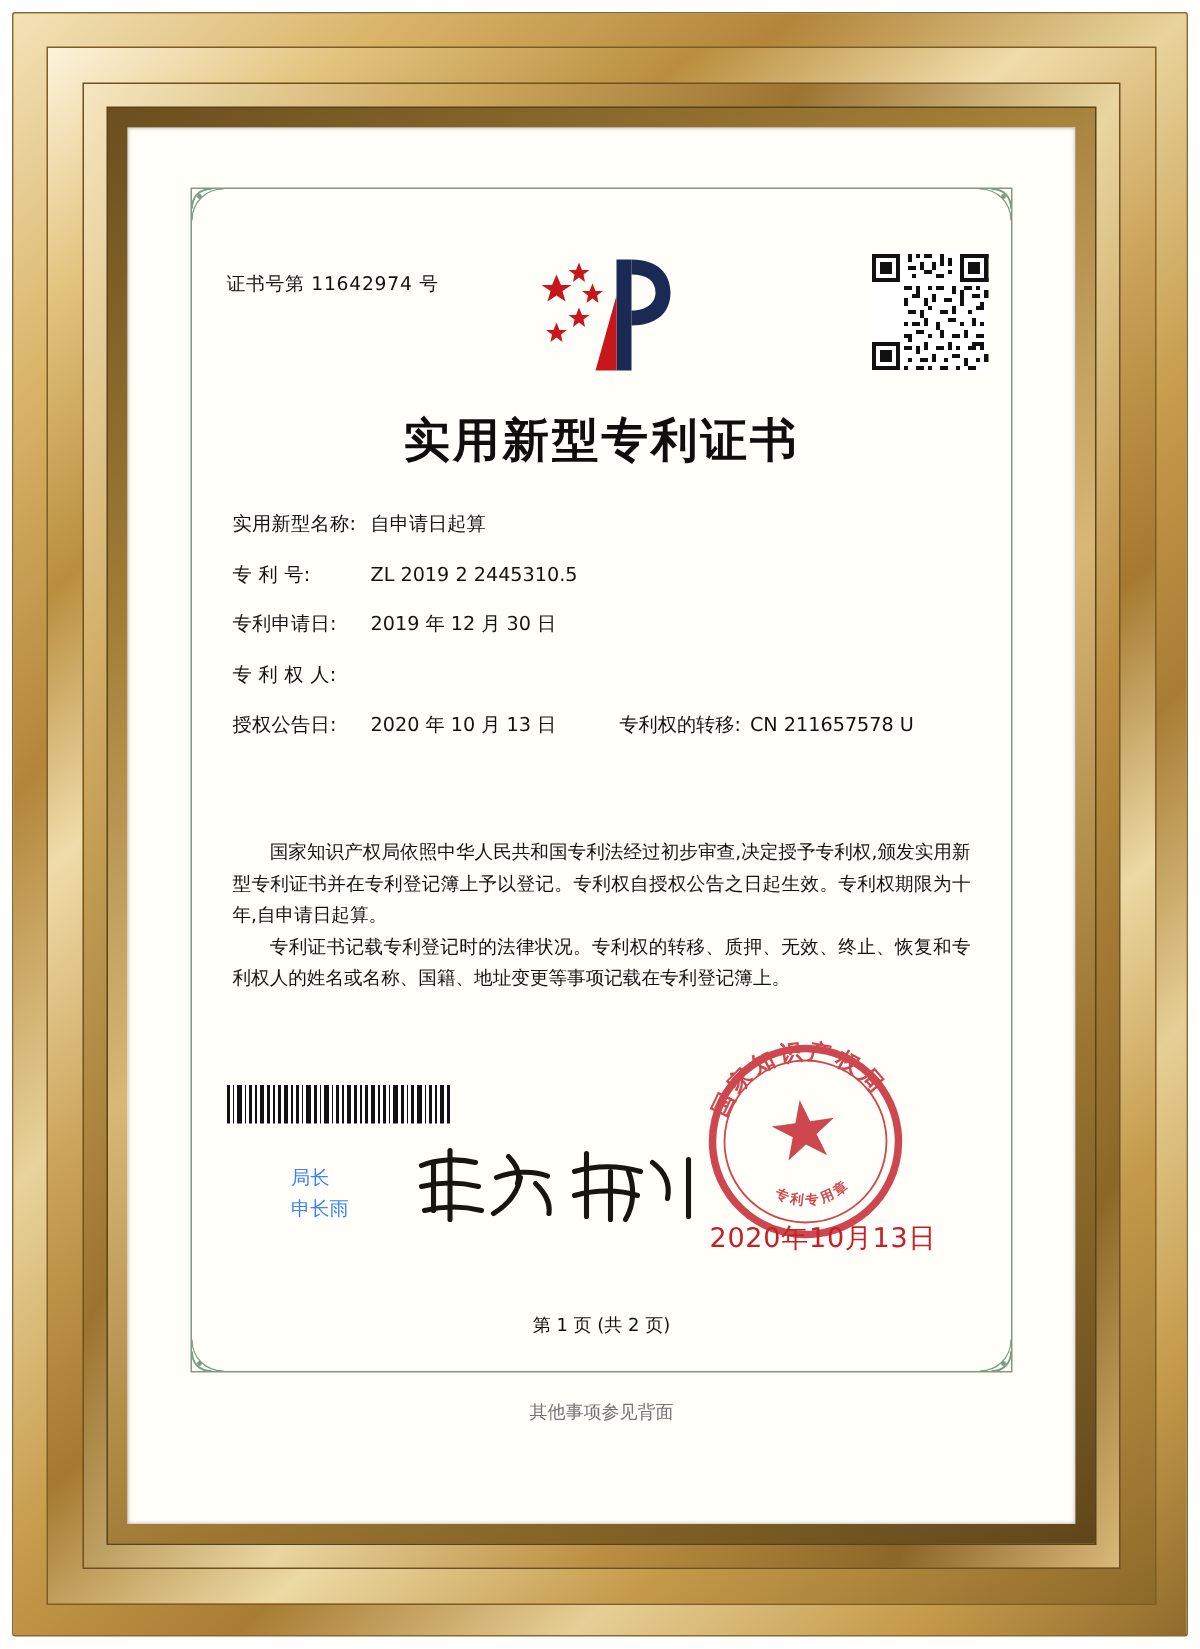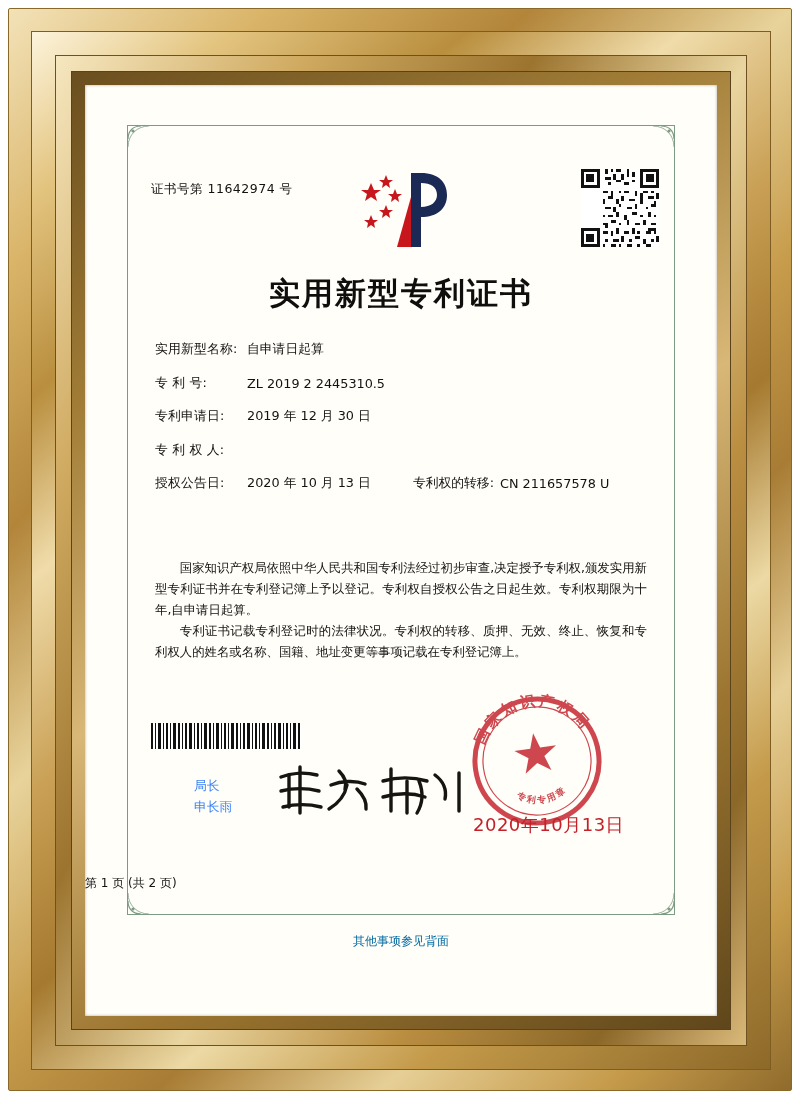--- a/index.html
+++ b/index.html
@@ -221,31 +221,32 @@
     width: 210px;
     height: 62px;
     color: #17150f;
   }
 
   .page-num {
     position: absolute;
     left: 0;
     top: 790px;
     width: 632px;
+    text-align: center;
     font-size: 12px;
     color: #141210;
   }
   .footnote {
     position: absolute;
     left: 0;
     top: 848px;
     width: 632px;
     text-align: center;
     font-size: 12px;
-    color: #0369a1;
+    color: #737373;
   }
 </style>
 </head>
 <body>
 
 <div class="frame-outer">
   <div class="corner tl"></div>
   <div class="corner tr"></div>
   <div class="corner bl"></div>
   <div class="corner br"></div>

